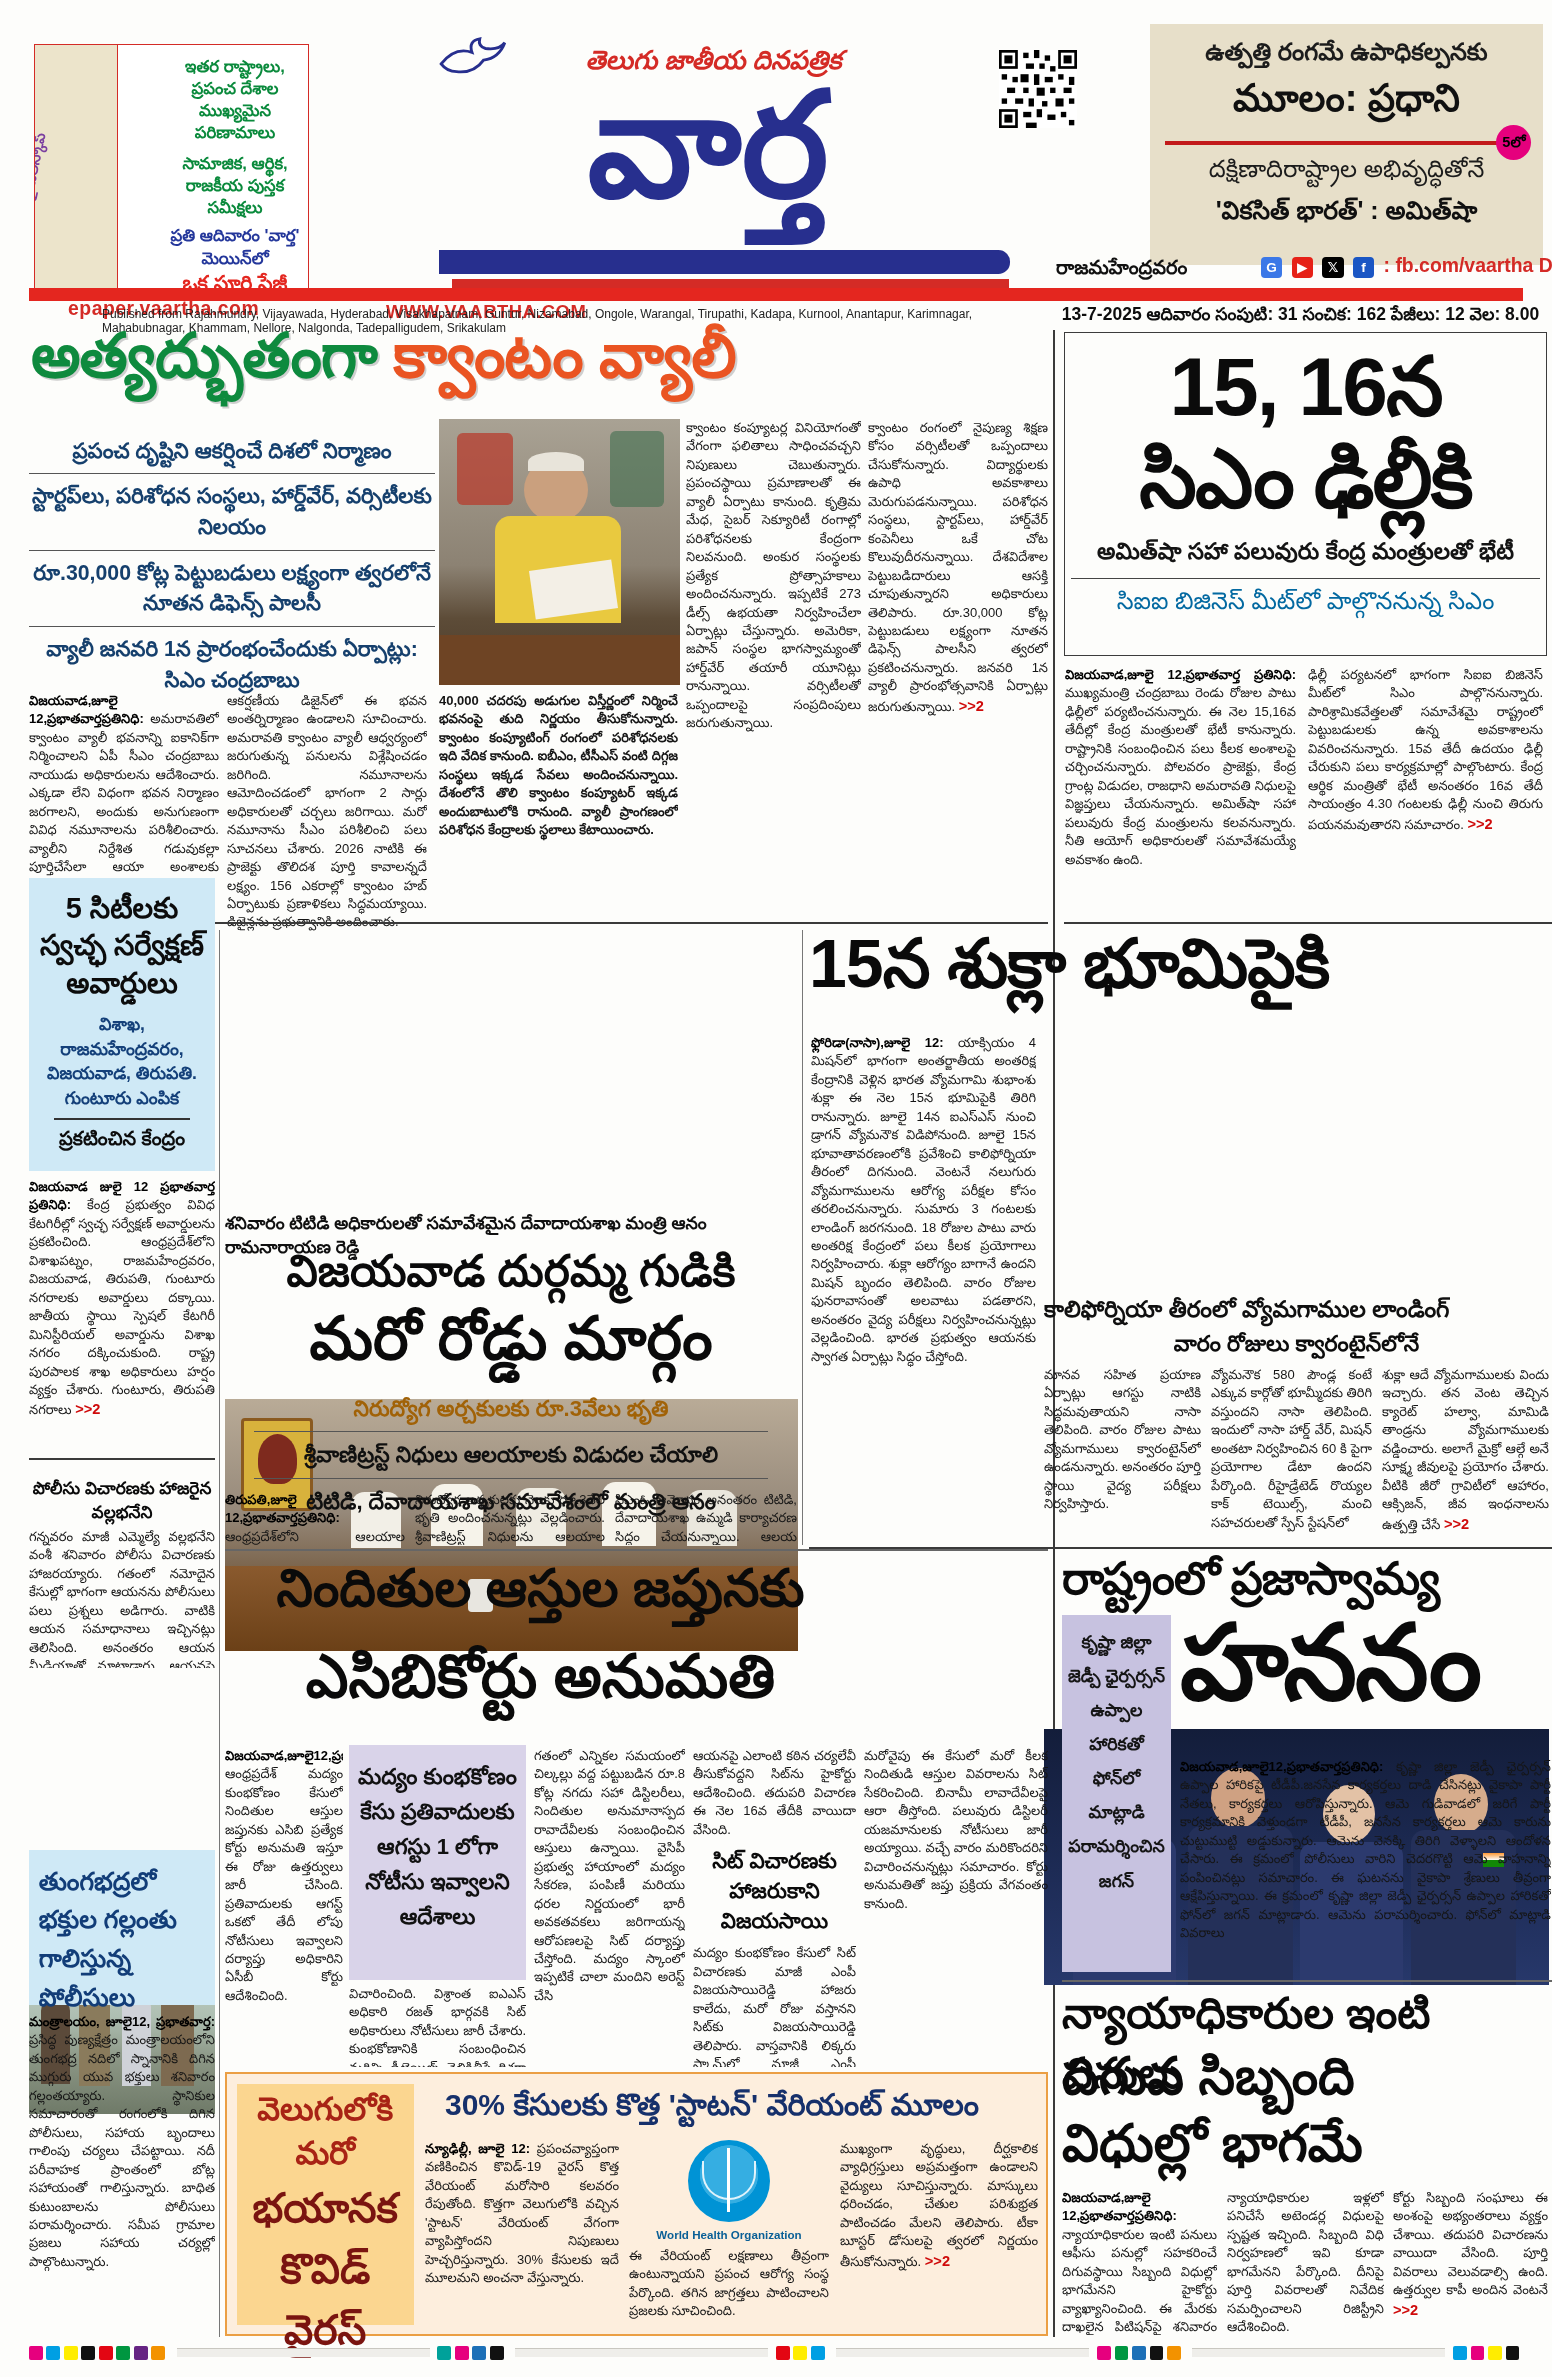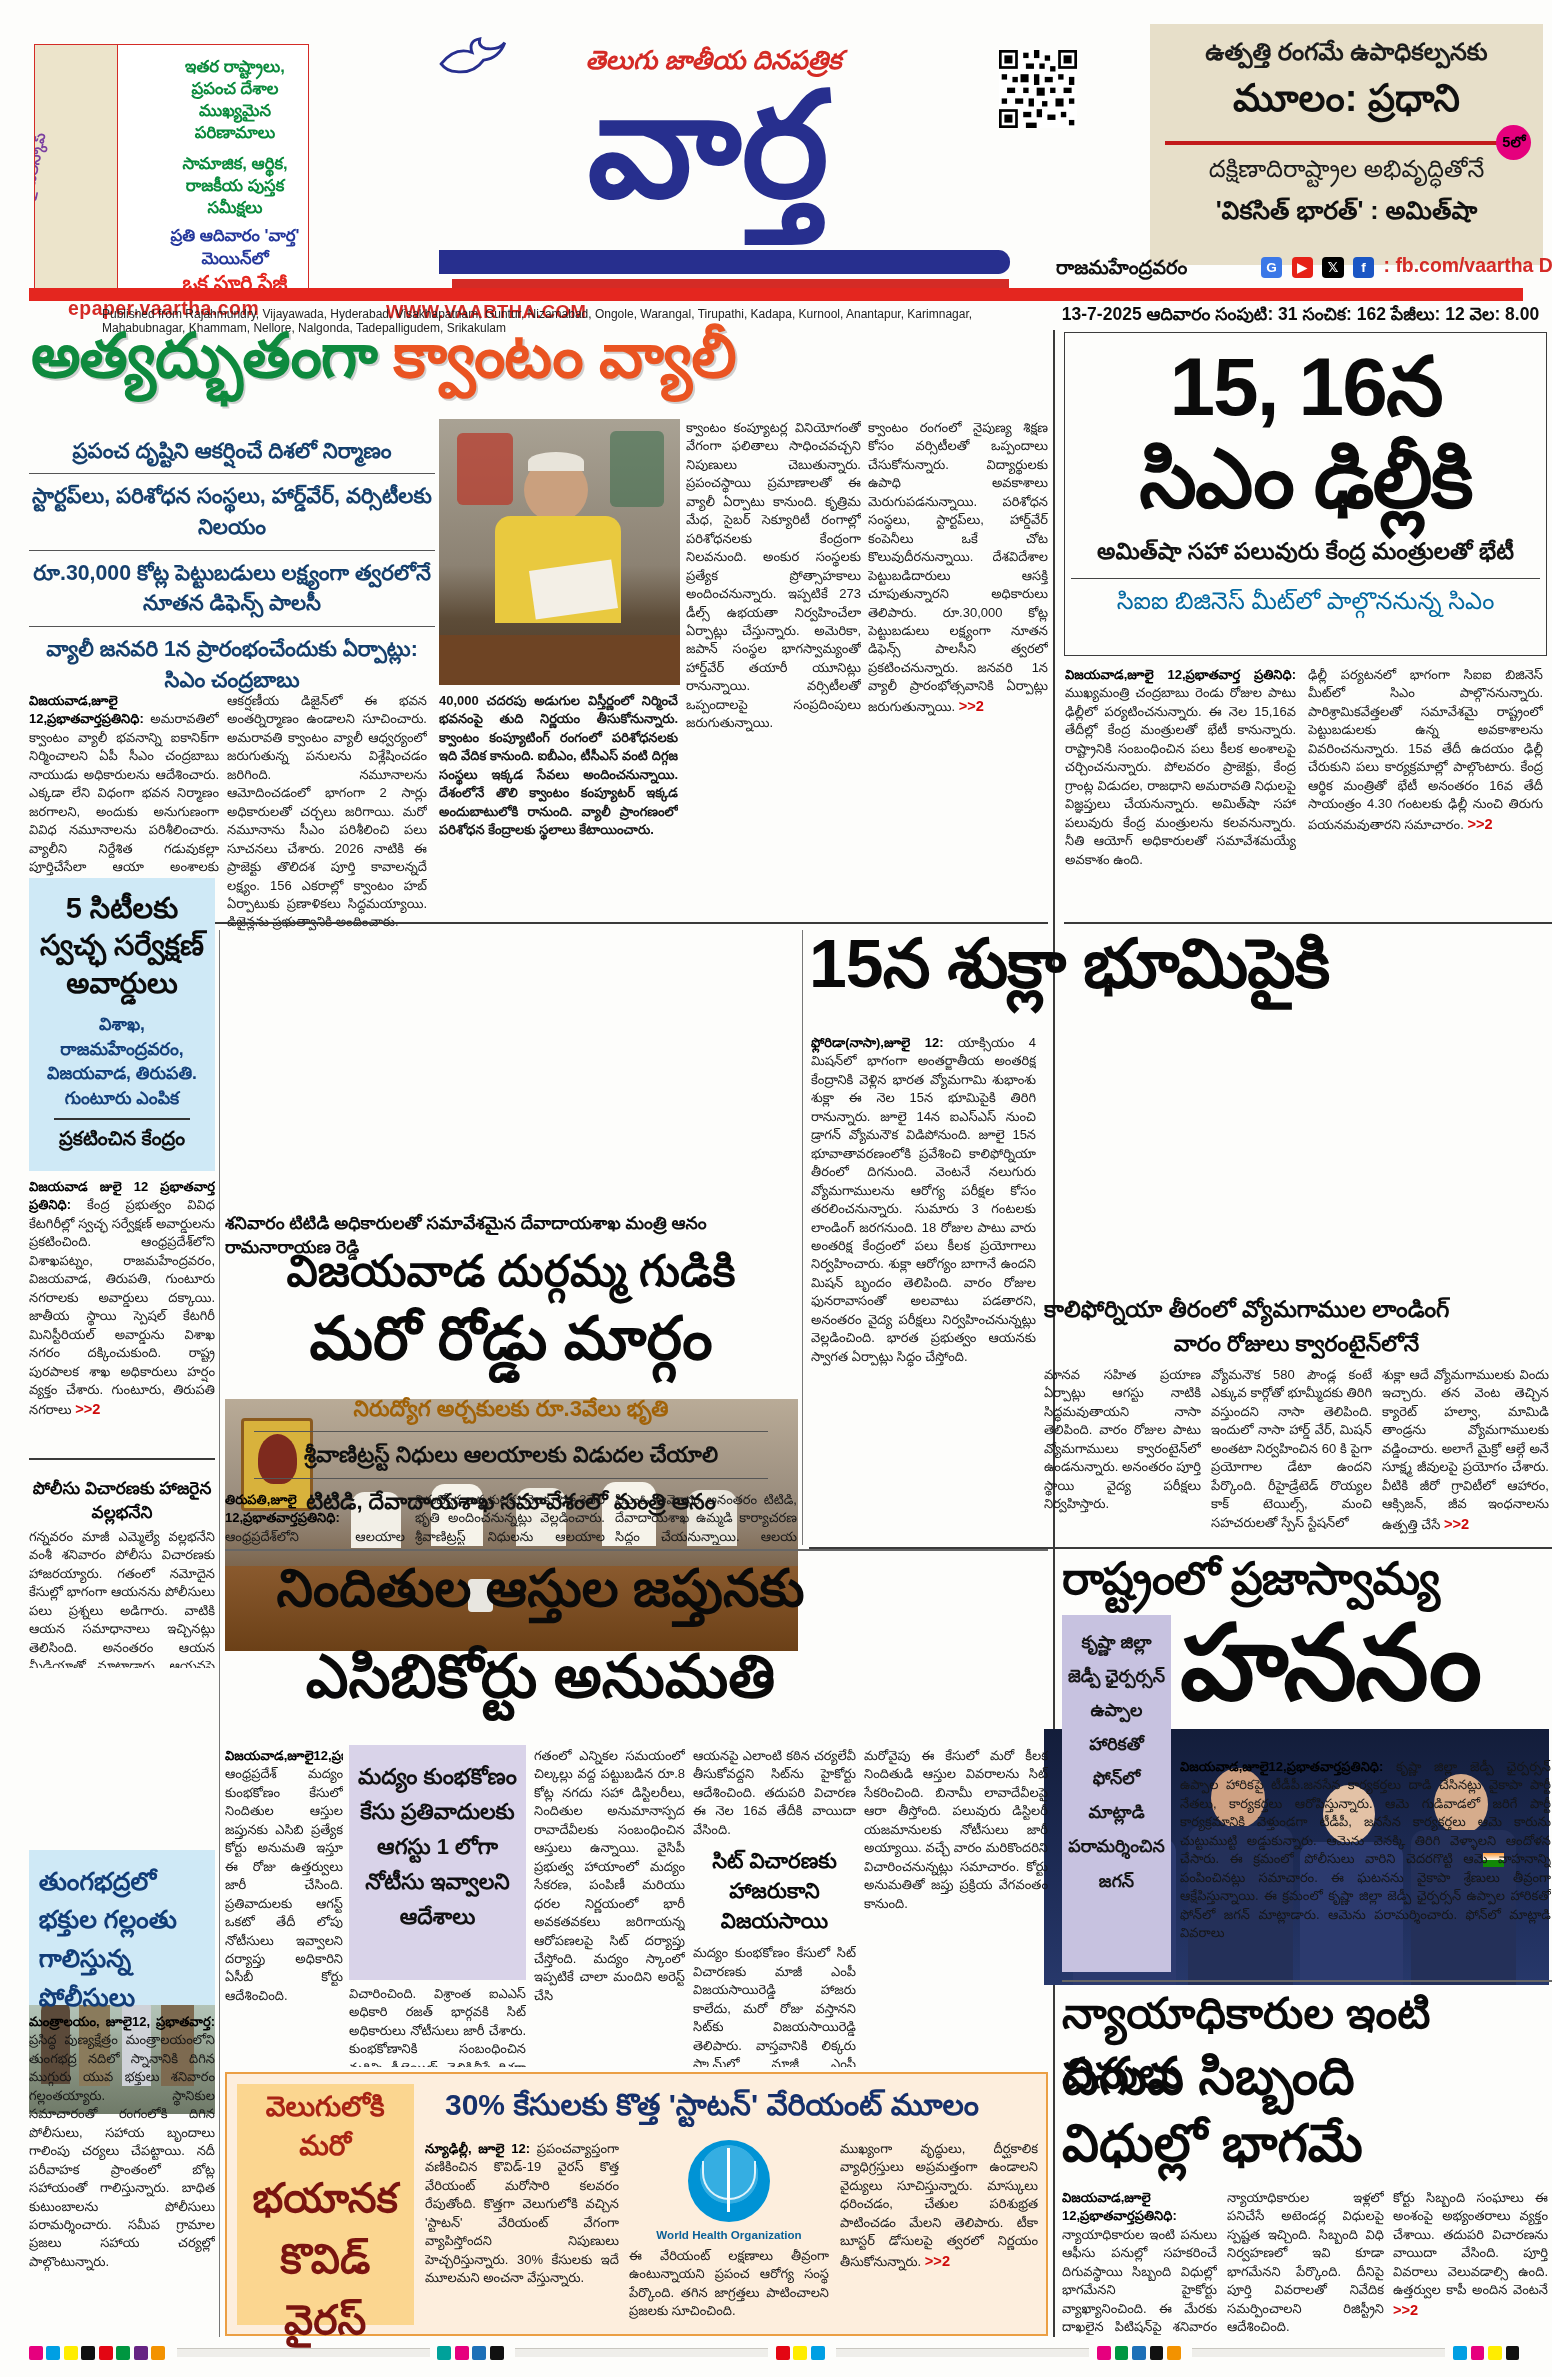--- a/index.html
+++ b/index.html
@@ -348,21 +348,21 @@
     <span>న్యాయాధికారుల ఇంటి పనులు ఆఫీసు పనుల్లో సహకరించే దిగువస్థాయి సిబ్బంది విధుల్లో భాగమేనని హైకోర్టు వ్యాఖ్యానించింది. ఈ మేరకు దాఖలైన పిటిషన్‌పై శనివారం విచారణ జరిపింది.</span>
   </p>
   <p class="abs body" style="left:1227px;top:2189px;width:157px;height:146px;">న్యాయాధికారుల ఇళ్లలో పనిచేసే అటెండర్ల విధులపై స్పష్టత ఇచ్చింది. సిబ్బంది విధి నిర్వహణలో ఇవి కూడా భాగమేనని పేర్కొంది. దీనిపై పూర్తి వివరాలతో నివేదిక సమర్పించాలని రిజిస్ట్రీని ఆదేశించింది.</p>
   <p class="abs body" style="left:1393px;top:2189px;width:155px;height:146px;">
     <span>కోర్టు సిబ్బంది సంఘాలు ఈ అంశంపై అభ్యంతరాలు వ్యక్తం చేశాయి. తదుపరి విచారణను వాయిదా వేసింది. పూర్తి వివరాలు వెలువడాల్సి ఉంది. ఉత్తర్వుల కాపీ అందిన వెంటనే</span>
     <span class="jump">&gt;&gt;2</span>
   </p>
 
   <div class="abs covid-box" style="left:225px;top:2072px;width:823px;height:264px;">
     <div class="abs covid-left" style="left:9.7px;top:9.7px;width:177px;height:241px;padding-top:7.8px;">
-      <div style="font-size:28px;font-weight:800;color:#a82315;">వెలుగులోకి మరో</div>
+      <div style="font-size:32px;font-weight:800;color:#a82315;">వెలుగులోకి మరో</div>
       <div style="font-size:41px;font-weight:800;color:#7a1410;margin-top:5.8px;">భయానక</div>
       <div style="font-size:41px;font-weight:800;color:#7a1410;margin-top:3.9px;">కొవిడ్</div>
       <div style="font-size:41px;font-weight:800;color:#7a1410;margin-top:3.9px;">వైరస్</div>
     </div>
     <div class="abs" style="left:198px;top:13.6px;width:615px;font-size:30px;font-weight:700;color:#16306b;margin-left:20px;">30% కేసులకు కొత్త 'స్టాటన్' వేరియంట్ మూలం</div>
     <p class="abs body" style="left:198px;top:66px;width:194px;height:186px;">
       <span class="dateline">న్యూఢిల్లీ, జూలై 12:</span>
       <span>ప్రపంచవ్యాప్తంగా వణికించిన కొవిడ్-19 వైరస్ కొత్త వేరియంట్ మరోసారి కలవరం రేపుతోంది. కొత్తగా వెలుగులోకి వచ్చిన 'స్టాటన్' వేరియంట్ వేగంగా వ్యాపిస్తోందని నిపుణులు హెచ్చరిస్తున్నారు. 30% కేసులకు ఇదే మూలమని అంచనా వేస్తున్నారు.</span>
     </p>
     <div class="abs" style="left:402px;top:66px;width:200px;height:186px;overflow:hidden;">

